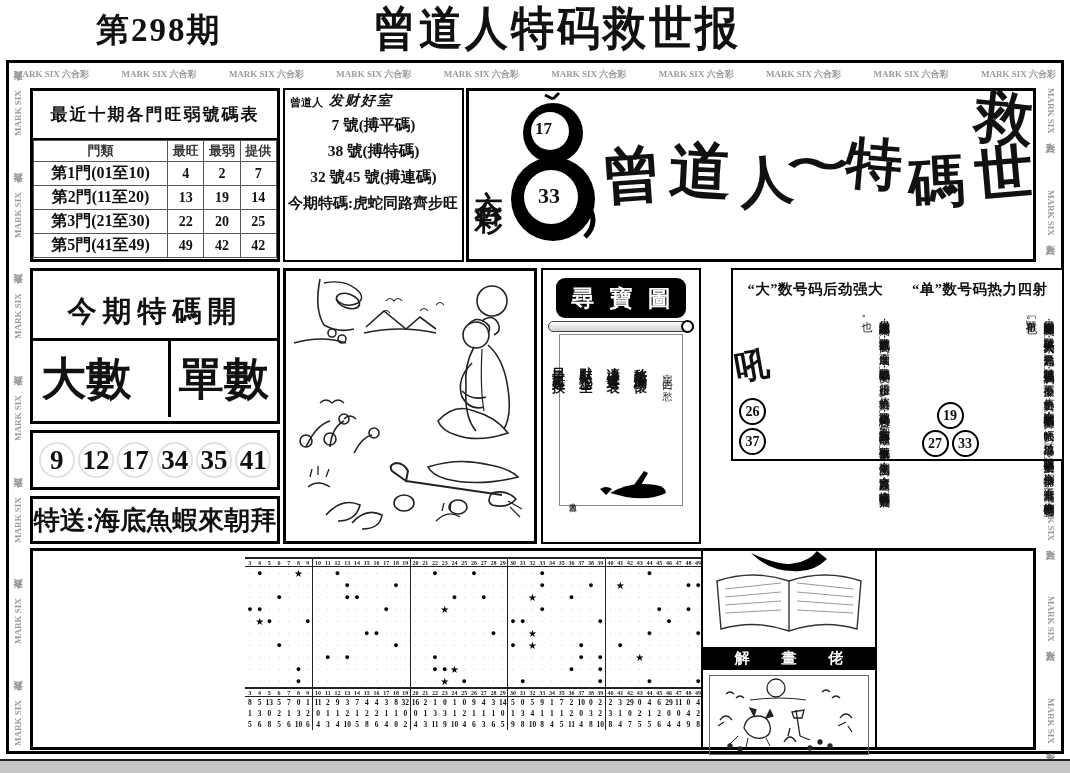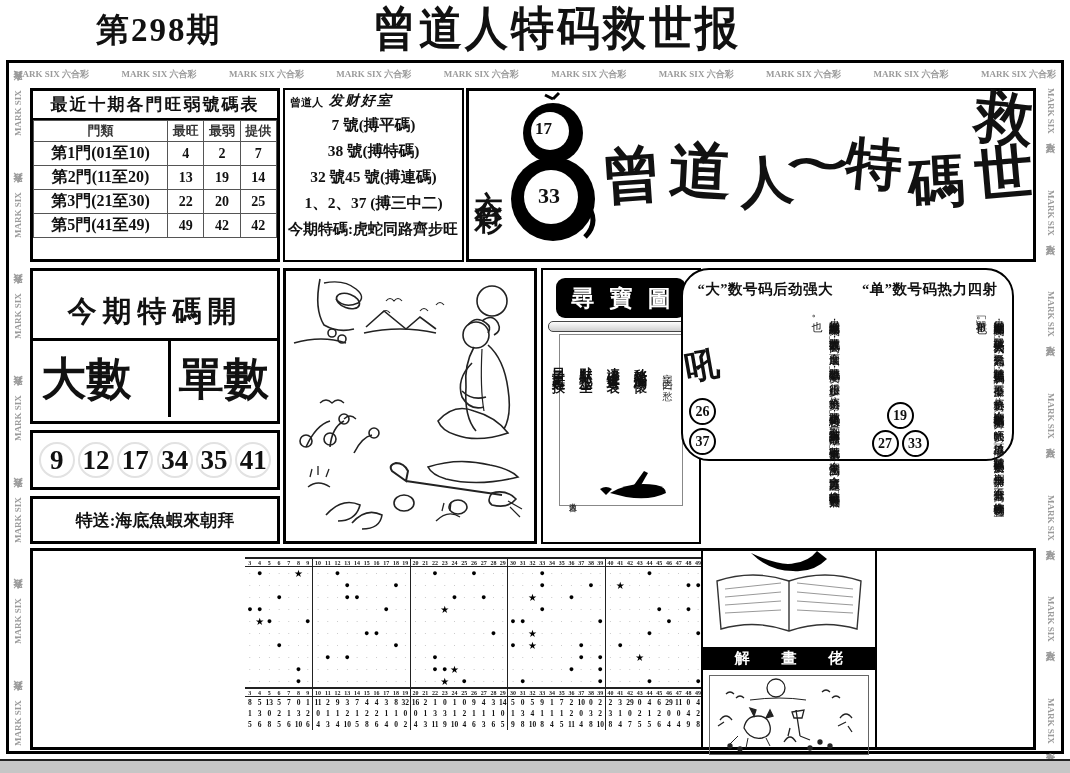--- a/index.html
+++ b/index.html
@@ -22,21 +22,21 @@
   .band-right { left:1040px; }
   .band-side span { writing-mode:vertical-rl; color:#9a9a9a; font-size:9px; font-weight:700; white-space:nowrap; }
   .band-left span { transform:rotate(180deg); }
   .scan-strip { position:absolute; left:0; bottom:0; width:100%; height:14px; background:#c6c6c6; border-top:2px solid #222; }
 
   .box { position:absolute; border:2px solid #000; background:#fff; }
 
   
   .tblbox { left:30px; top:88px; width:250px; height:174px; border-width:3px; }
   .tbl-title { border-bottom:2px solid #000; text-align:center; font-size:17px; font-weight:800;
-               letter-spacing:2px; padding:2px 0; }
+               letter-spacing:2px; padding:12px 0; }
   .tblbox table { width:100%; border-collapse:collapse; }
   .tblbox th, .tblbox td { border:1px solid #555; text-align:center; font-size:13px; padding:1px 0; }
   .tblbox th { color:#333; font-weight:600; }
   .tblbox td.gate { font-size:16px; font-weight:700; }
   .tblbox td { font-weight:700; font-size:14px; }
 
   
   .tipsbox { left:283px; top:88px; width:181px; height:174px; padding:2px 3px; }
   .tips-head { display:flex; align-items:flex-end; gap:6px; padding-left:2px; }
   .tips-author { font-size:11px; font-weight:700; }
@@ -66,41 +66,41 @@
   .fc-title { height:56px; border-bottom:3px solid #000; display:flex; align-items:center; justify-content:center;
               font-size:29px; font-weight:800; letter-spacing:6px;margin-top:14px; }
   .fc-opts { display:flex; height:76px; }
   .fc-opt { flex:1; display:flex; align-items:center; justify-content:center; font-size:45px; font-weight:900; }
   .fc-opt + .fc-opt { border-left:3px solid #000;margin-left:28px; }
   .fc2 { left:30px; top:430px; width:250px; height:60px; border-width:3px; display:flex;
          align-items:center; justify-content:space-around; padding:0 4px; }
   .num-circ { width:36px; height:36px; border:2px solid #e2e2e2; border-radius:50%; display:flex;
               align-items:center; justify-content:center; font-size:27px; font-weight:600; }
   .fc3 { left:30px; top:496px; width:250px; height:48px; border-width:3px; display:flex;
-         align-items:center; justify-content:center; font-size:17px; font-weight:900; white-space:nowrap; }
+         align-items:center; justify-content:center; font-size:26px; font-weight:900; white-space:nowrap; }
 
   
   .illus { left:283px; top:268px; width:254px; height:276px; border-width:3px; }
 
   
   .tmap { left:541px; top:268px; width:160px; height:276px; border-width:2px; }
   .tm-title { margin:8px auto 3px; width:130px; height:40px; background:#000; border-radius:9px; color:#fff;
               display:flex; align-items:center; justify-content:space-evenly; font-size:23px; font-weight:700; }
   .roller { height:11px; background:linear-gradient(#fdfdfd,#cfcfcf); border:1px solid #444; border-radius:5px;
             margin:2px 5px; position:relative; }
   .roller .endcap { position:absolute; right:-1px; top:-2px; width:13px; height:13px; background:#000; border-radius:50%; }
   .tm-paper { margin:0 16px; height:172px; border:1px solid #888; position:relative; background:#fff; }
   .tm-note { position:absolute; right:8px; top:30px; writing-mode:vertical-rl; font-size:10px; letter-spacing:3px; color:#333; }
   .tm-poem { position:absolute; right:28px; top:22px; writing-mode:vertical-rl; font-size:13px; font-weight:700;
              line-height:2.1; letter-spacing:3px; white-space:pre-line; }
   .tm-sign { position:absolute; left:6px; bottom:8px; writing-mode:vertical-rl; font-size:8px; color:#222; }
   .tm-bird { position:absolute; right:14px; bottom:4px; }
 
   
-  .ana { left:681px; top:268px; width:333px; height:193px; border-width:2px; display:flex;border-radius:28px; }
+  .ana { left:731px; top:268px; width:333px; height:193px; border-width:2px; display:flex; }
   .ana-half { flex:1; position:relative; }
   .ana-head { text-align:center; font-size:14.5px; font-weight:700; margin-top:10px; letter-spacing:0.5px; white-space:nowrap; }
   .ana-body { position:absolute; top:42px; right:5px; height:186px; writing-mode:vertical-rl;
               font-size:11px; line-height:1.6; letter-spacing:0.5px; }
   .ana-left .ana-body { left:44px; }
   .ana-right .ana-body { left:40px; }
   .stamp { position:absolute; left:2px; bottom:70px; font-size:34px; font-weight:900; transform:rotate(-10deg); }
   .circ { width:27px; height:27px; border:2px solid #000; border-radius:50%; display:flex; align-items:center;
           justify-content:center; font-size:14px; font-weight:700; background:#fff; }
   .circs-l { position:absolute; left:6px; bottom:4px; display:flex; flex-direction:column; gap:3px; }
@@ -209,21 +209,20 @@
 
   <div class="box tipsbox">
     <div class="tips-head">
       <span class="tips-author">曾道人</span>
       <span class="tips-title">发财好室</span>
     </div>
     <div id="tipsLines">
         <div class="tips-line">7 號(搏平碼)</div>
         <div class="tips-line">38 號(搏特碼)</div>
         <div class="tips-line">32 號45 號(搏連碼)</div>
-        <div class="tips-line">1、2、37 (搏三中二)</div>
       </div>
     <div class="tips-foot">今期特碼:虎蛇同路齊步旺</div>
   </div>
 
   <div class="box mastbox">
     <div class="mast-vert">六合彩</div>
     <div class="gourd-wrap">
       <svg width="92" height="168" viewBox="0 0 92 168">
         <path d="M46 8 l6 -6 M46 8 l-8 -4" stroke="#000" stroke-width="3" fill="none"></path>
         <circle cx="46" cy="42" r="30" fill="#000"></circle>

